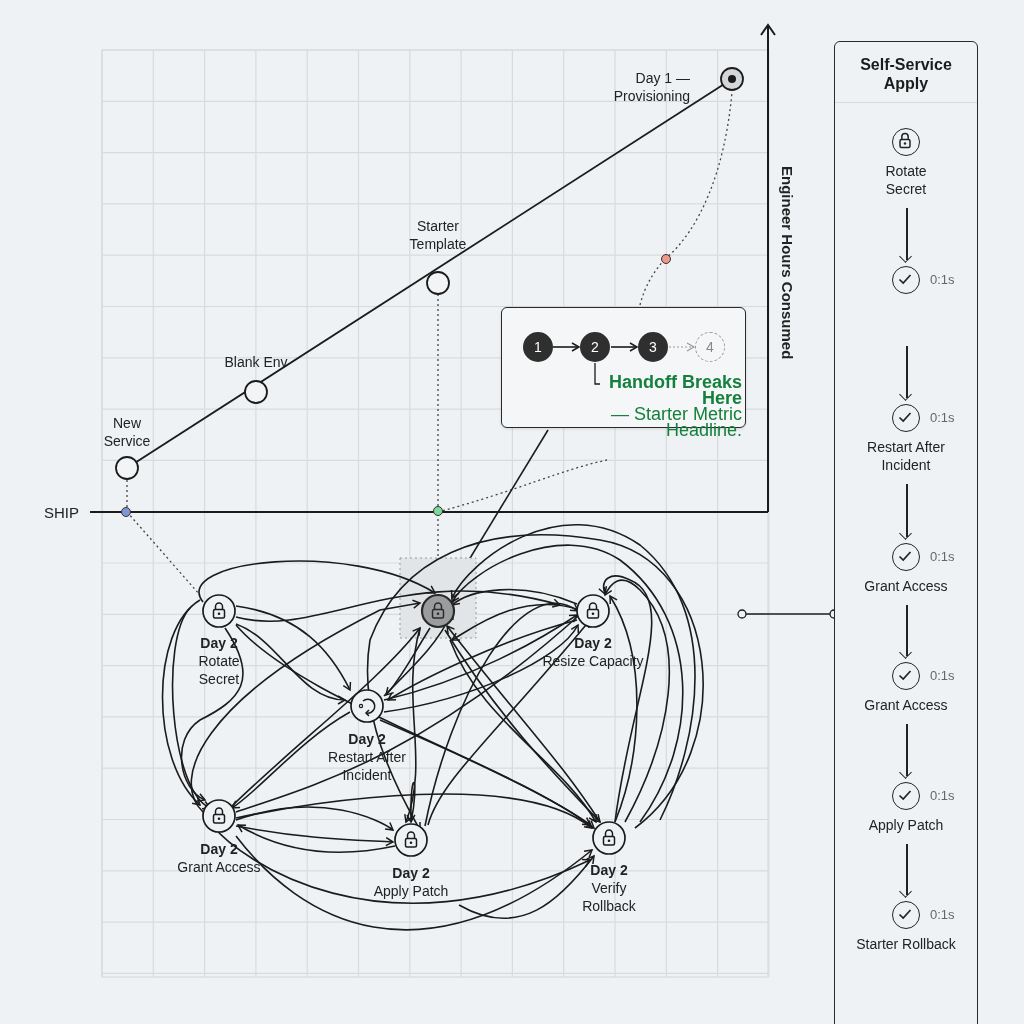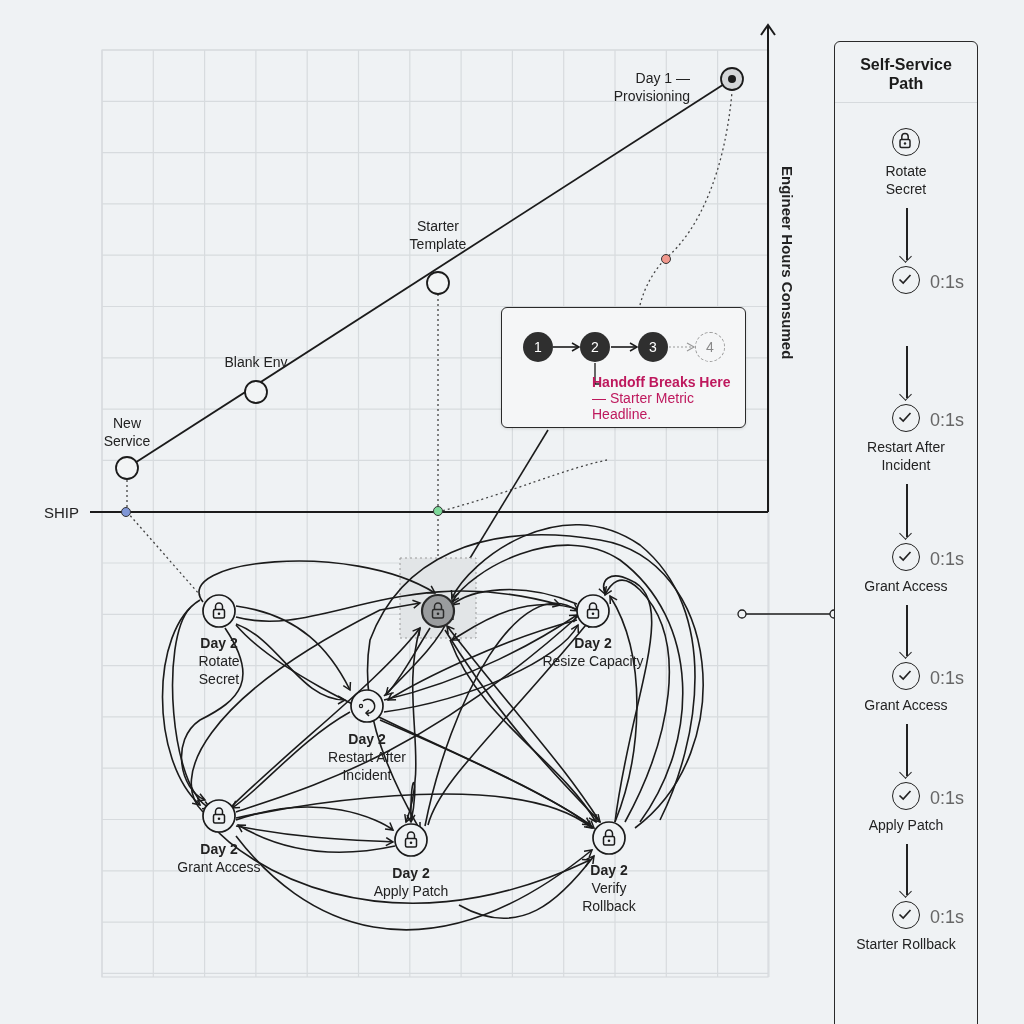--- a/index.html
+++ b/index.html
@@ -21,21 +21,21 @@
     text-align: center; font-weight: bold; font-size: 16px; line-height: 19px;
     padding-top: 13px; height: 47px; border-bottom: 1.3px solid #d6dadd;
     color: #1b1b1b;
   }
   .side-step { position: absolute; left: 0; width: 100%; text-align: center; }
   .side-step .ico {
     width: 28px; height: 28px; border: 1.6px solid #222; border-radius: 50%;
     margin: 0 auto; position: relative; box-sizing: border-box;
   }
   .side-step .time {
-    position: absolute; left: 95px; top: 6px; font-size: 18px; color: #666;
+    position: absolute; left: 95px; top: 6px; font-size: 13px; color: #666;
   }
   .side-step .name { font-size: 14px; line-height: 18px; margin-top: 6px; color: #222; }
   .side-arrow { position: absolute; left: 71px; width: 2px; background: #222; }
   .side-arrow::after {
     content: ""; position: absolute; left: -5px; bottom: -1px; width: 8px; height: 8px;
     border-right: 1.6px solid #222; border-bottom: 1.6px solid #222;
     transform: rotate(45deg);
   }
   .callout {
     position: absolute; left: 501px; top: 307px; width: 245px; height: 121px;
@@ -43,22 +43,22 @@
     box-sizing: border-box; box-shadow: 0 1px 3px rgba(0,0,0,0.12);
   }
   .callout .step {
     position: absolute; top: 24px; width: 30px; height: 30px; border-radius: 50%;
     background: #2f2f2f; color: #fff; font-size: 14px; line-height: 30px; text-align: center;
   }
   .callout .step.ghost {
     background: transparent; border: 1.3px dashed #9a9a9a; color: #888; box-sizing: border-box; line-height: 28px;
   }
   .callout .note {
-    position: absolute; left: 90px; top: 66px; width: 150px; text-align: left;
-    font-size: 14px; line-height: 16px; color: #be185d;
+    position: absolute; left: 90px; top: 66px; width: 150px; text-align: right;
+    font-size: 18px; line-height: 16px; color: #15803d;
   }
   .callout .note .first { font-weight: bold; }
 </style>
 </head>
 <body>
 
 <svg id="canvas" width="1024" height="1024" viewBox="0 0 1024 1024">
   <defs>
     <marker id="arr" markerWidth="10" markerHeight="10" refX="8" refY="5" orient="auto" markerUnits="userSpaceOnUse">
       <path d="M1,1 L8,5 L1,9" fill="none" stroke="#1b1b1b" stroke-width="1.5"></path>
@@ -296,21 +296,21 @@
   <div class="note">
     <div class="first">Handoff Breaks Here</div>
     <div>— Starter Metric</div>
     <div>Headline.</div>
   </div>
 </div>
 
 <div class="side-panel">
   <div class="side-title">
     <div>Self-Service</div>
-    <div>Path</div>
+    <div>Apply</div>
   </div>
   <div id="side-steps">
       <div class="side-step" style="top: 86px;">
         <div class="ico">
           <svg width="28" height="28" viewBox="0 0 28 28" style="position:absolute;left:-1.6px;top:-1.6px">
             <rect x="9" y="12.5" width="10" height="8" rx="1.5" fill="none" stroke="#222" stroke-width="1.5"></rect>
             <path d="M10.8,12.5 V9.8 A3.2,3.2 0 0 1 17.2,9.8 V12.5" fill="none" stroke="#222" stroke-width="1.5"></path>
             <circle cx="14" cy="16.5" r="1.2" fill="#222"></circle>
           </svg>
         </div>

